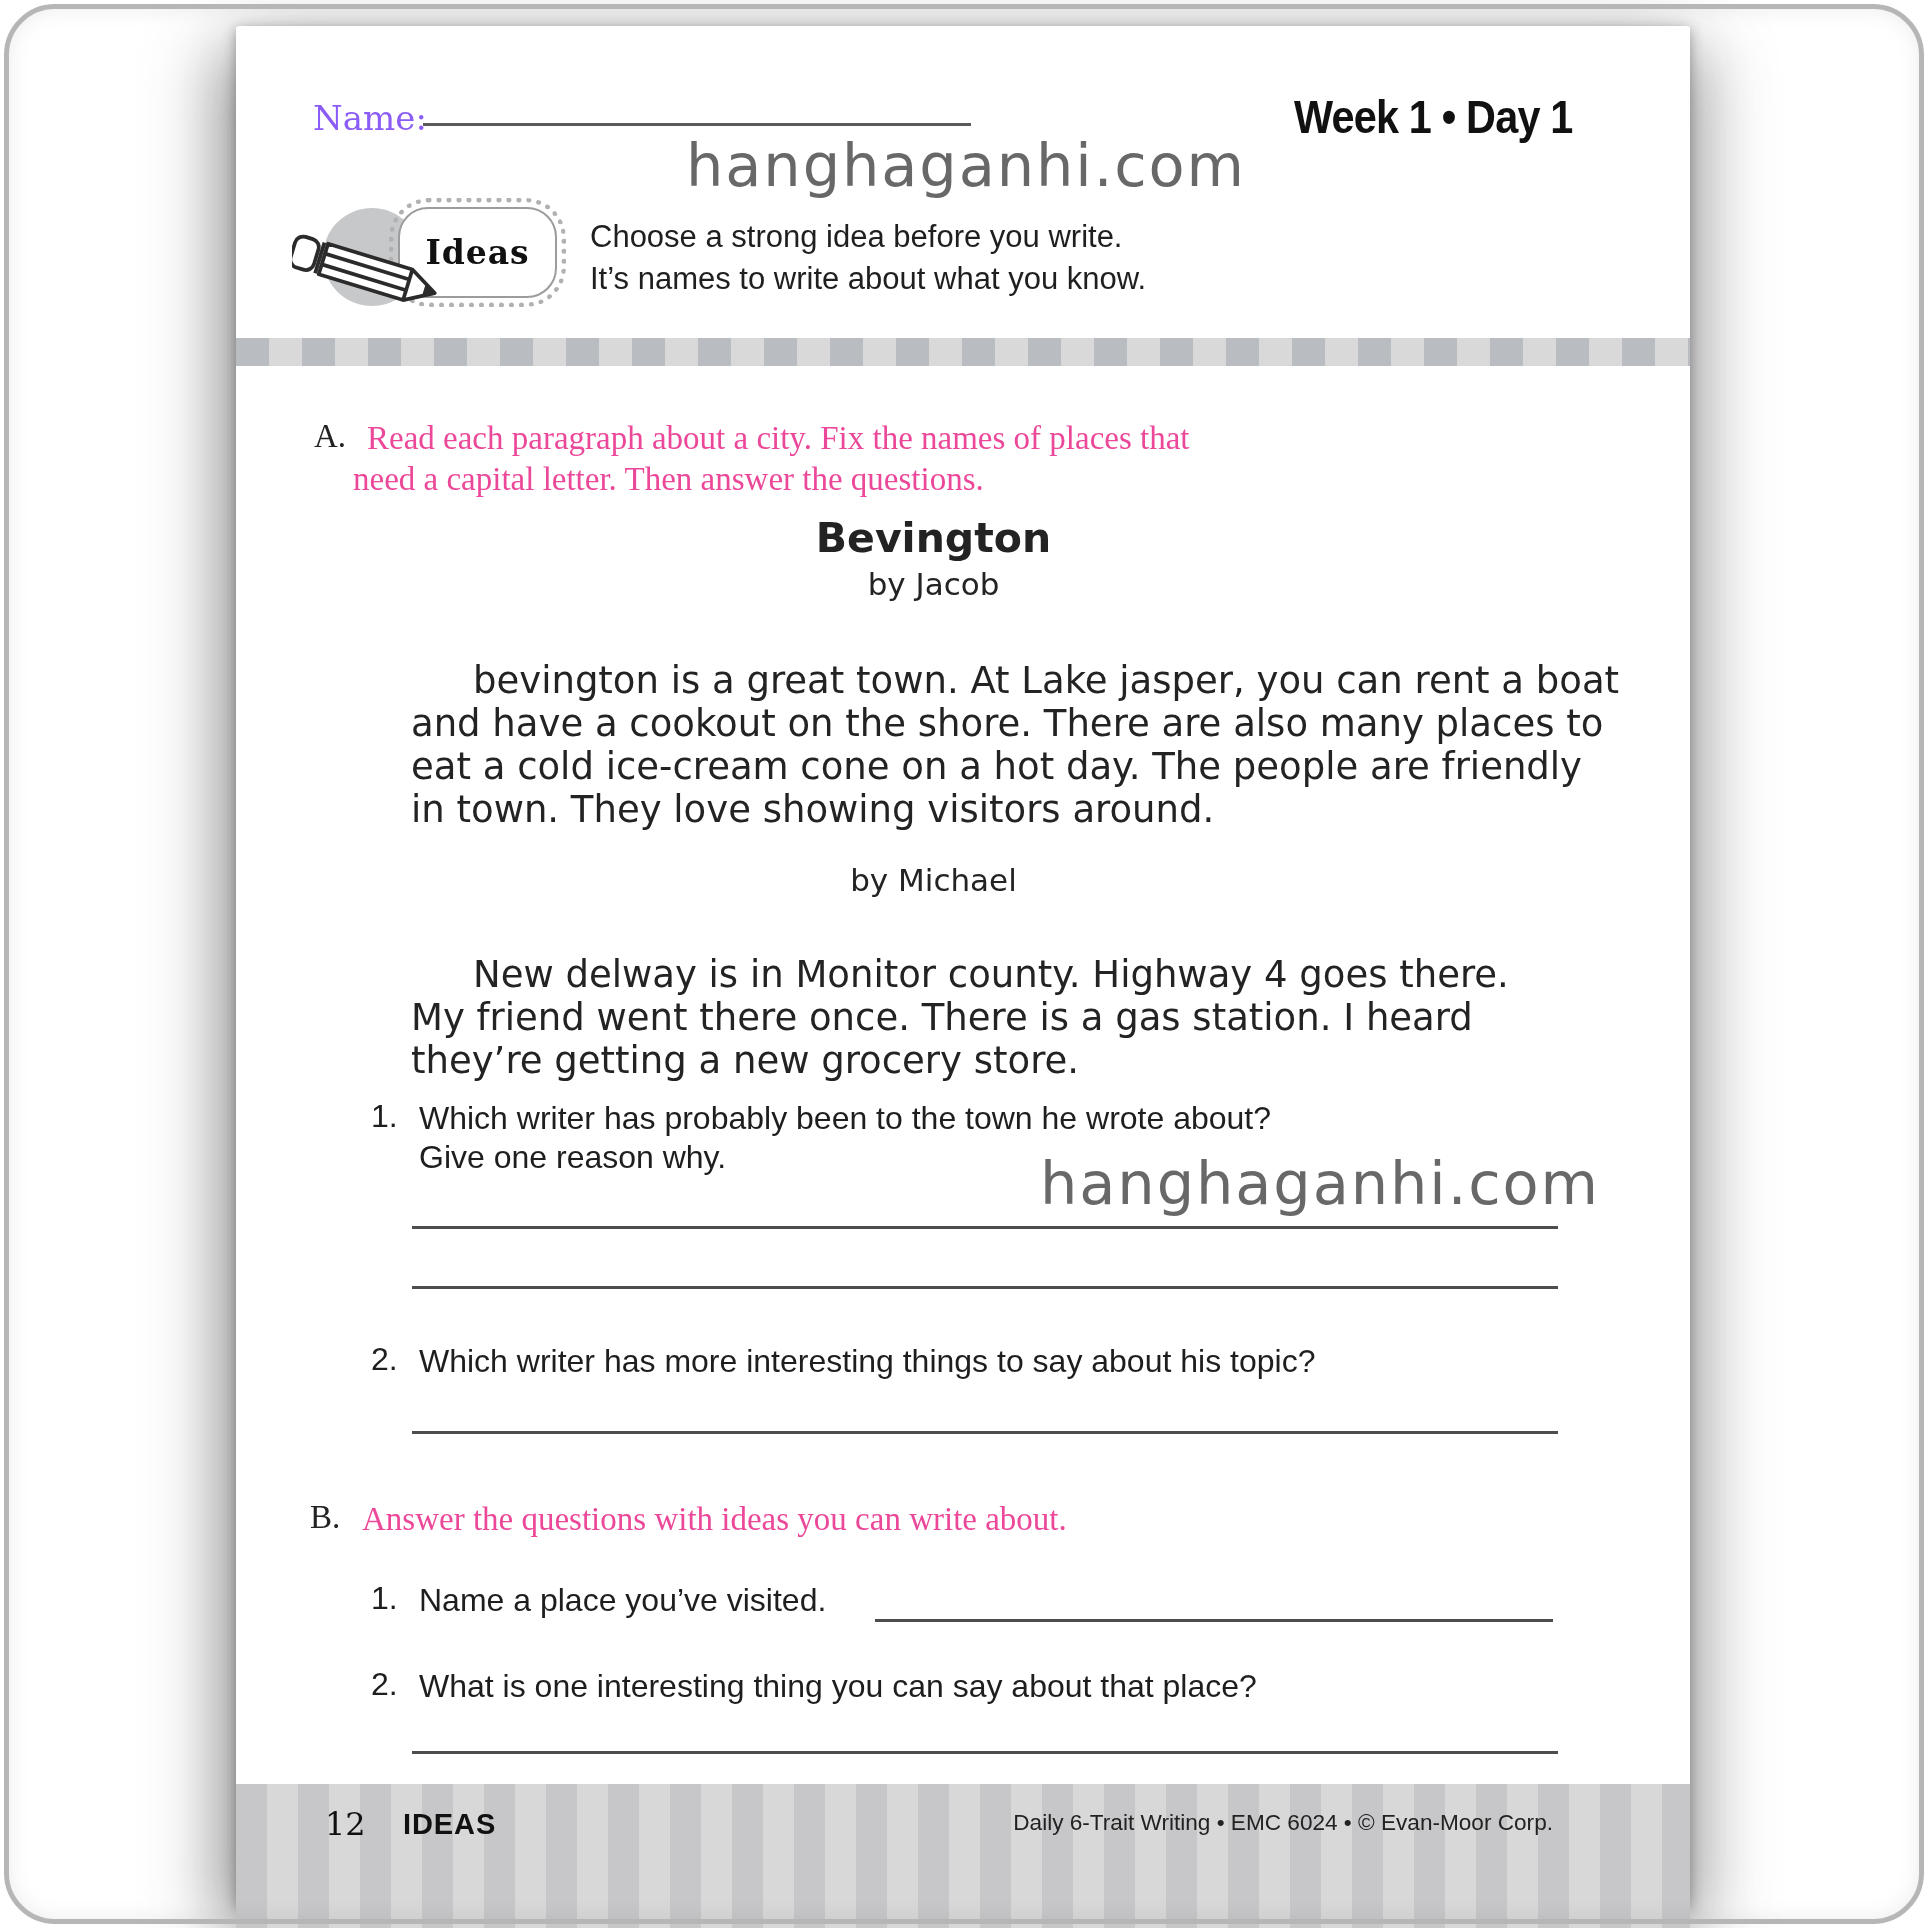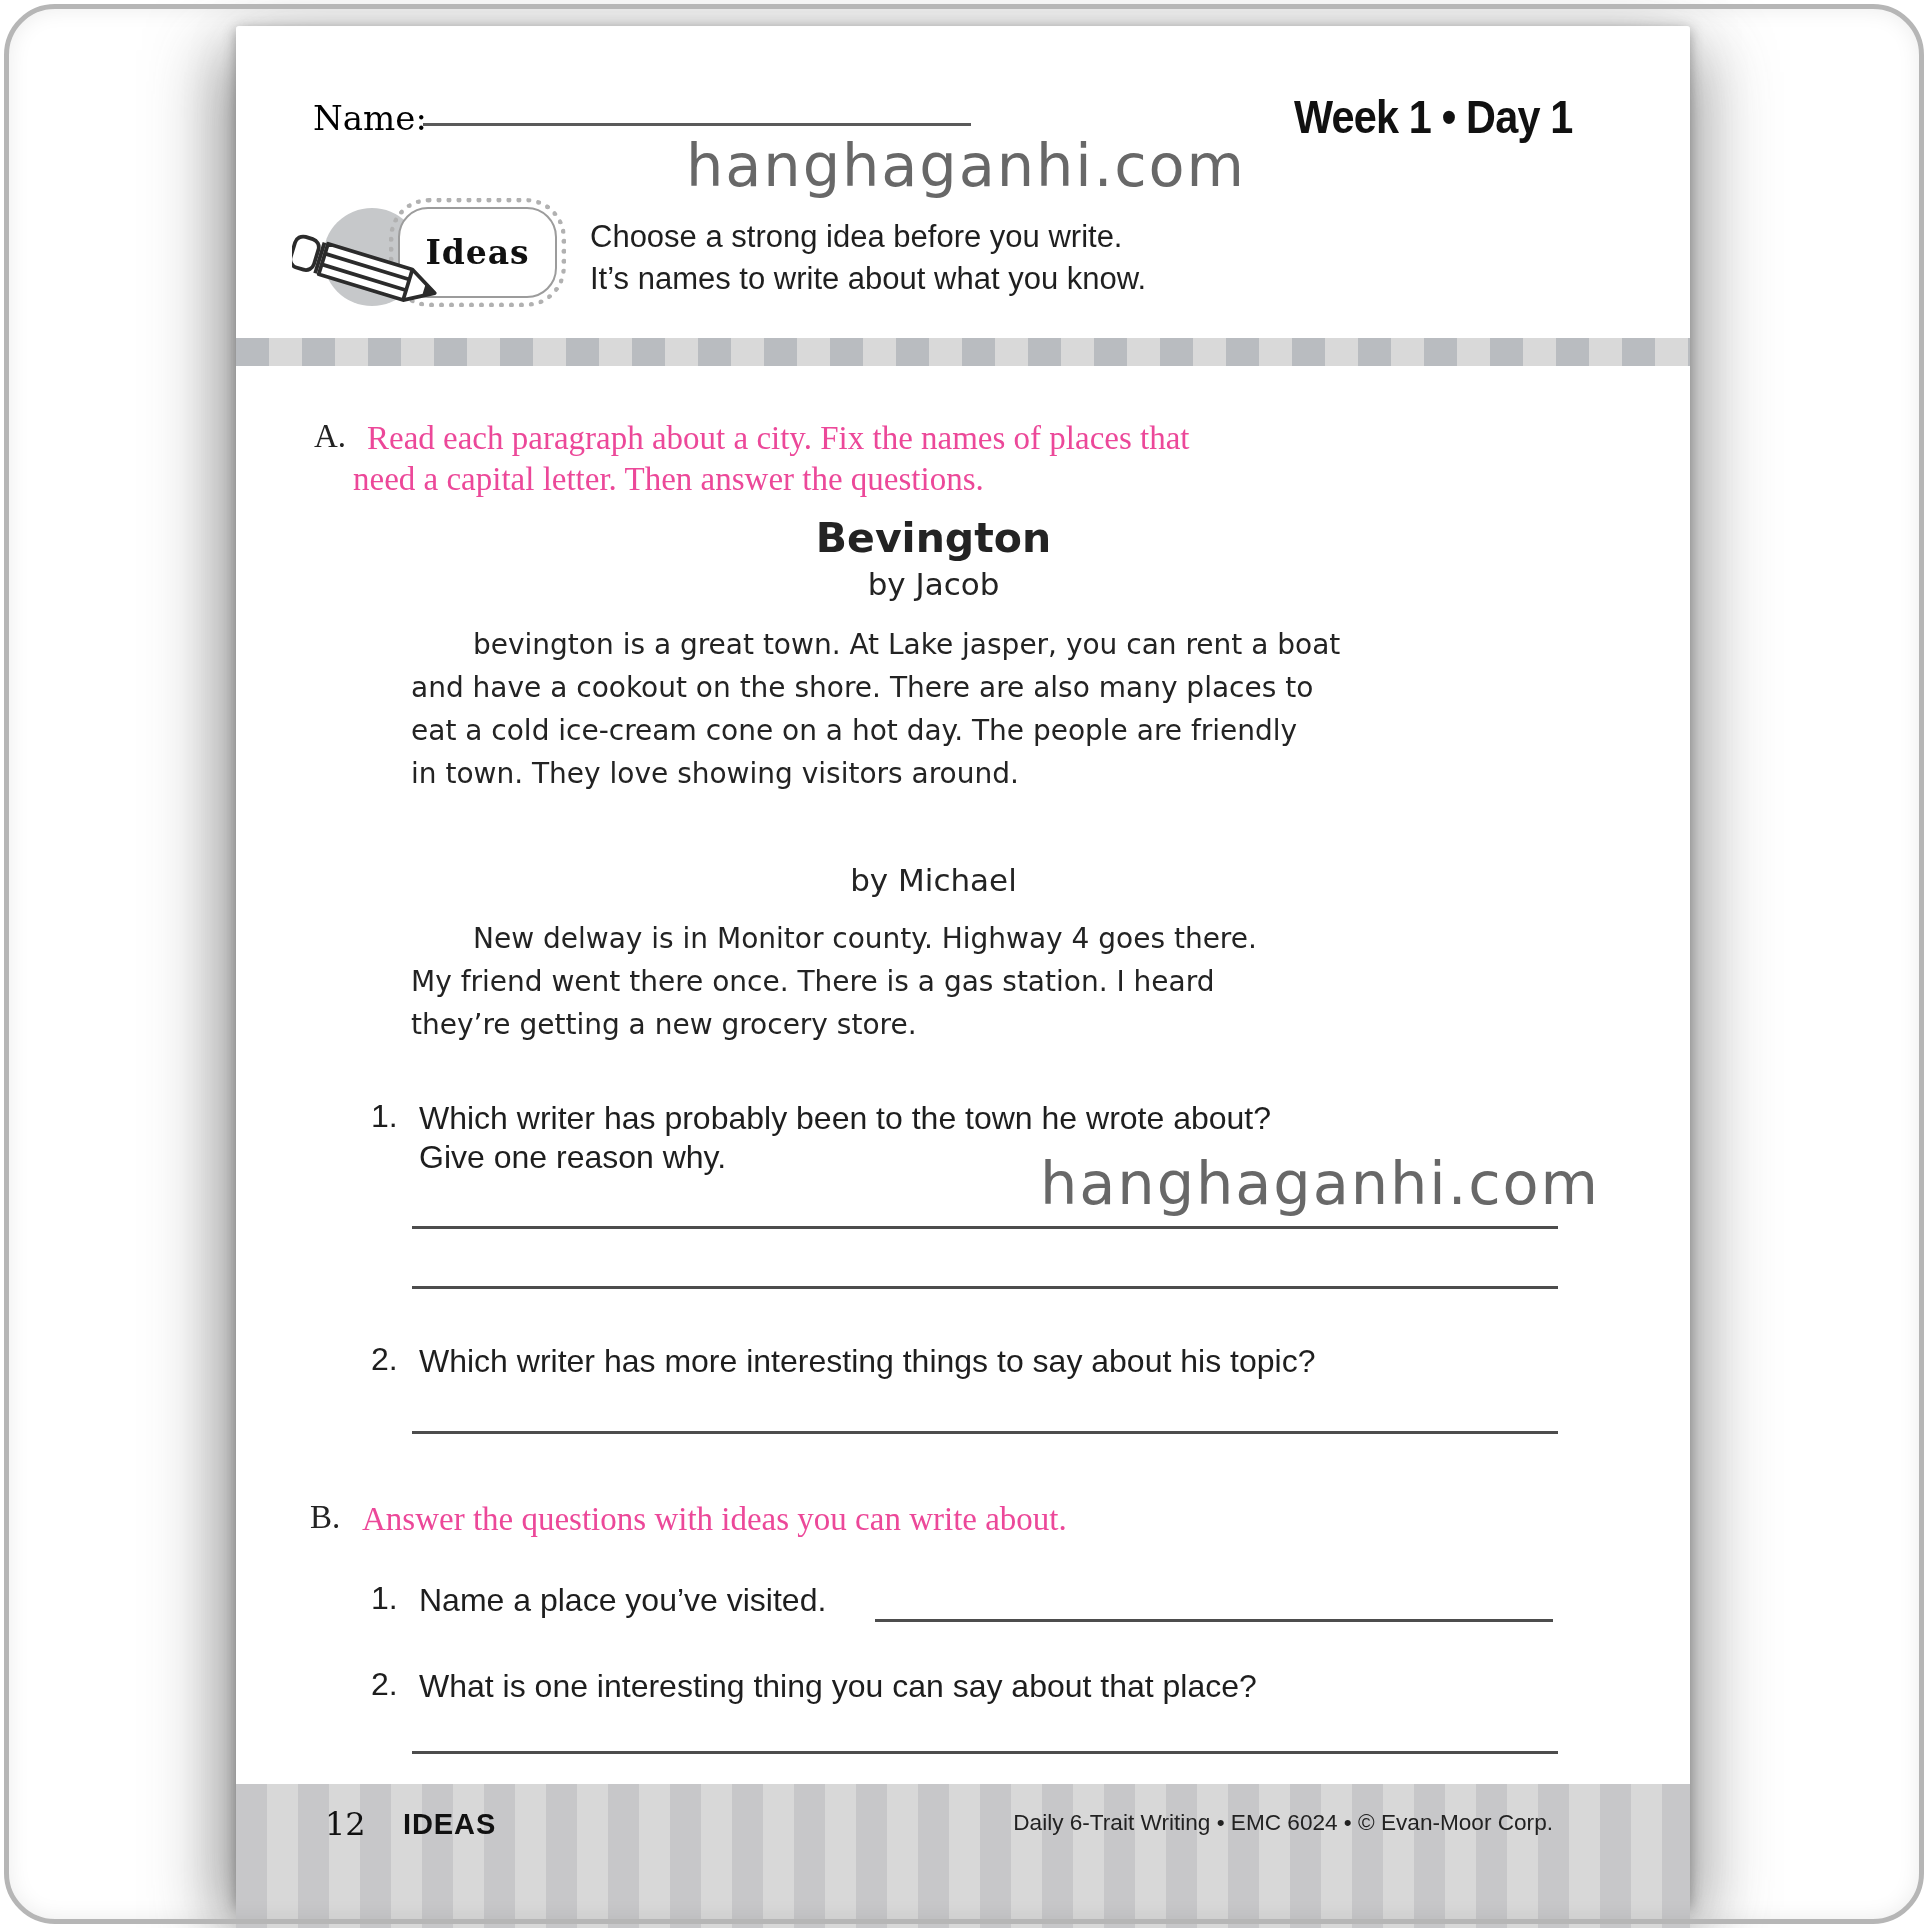--- a/index.html
+++ b/index.html
@@ -14,21 +14,21 @@
     box-shadow:0 0 22.6px rgba(0,0,0,.08) inset;
   }
   .page{
     position:absolute;left:236px;top:26px;width:1454px;height:1878px;
     background:#ffffff;border-radius:2.8px;
     box-shadow:-21px 24.5px 66px rgba(80,80,80,.50), 21px 24.5px 66px rgba(80,80,80,.38), 0 3.8px 13px rgba(60,60,60,.45);
     z-index:10;
   }
   .abs{position:absolute;white-space:nowrap;}
   
-  .name-label{left:77px;top:72px;font-family:"DejaVu Serif",serif;font-size:34px;color:#000000;}
+  .name-label{left:77px;top:72px;font-family:"DejaVu Serif",serif;font-size:34px;color:#8b5cf6;}
   .name-line{left:187px;top:97px;width:548px;height:2.8px;background:#5a5a5a;}
   .week-day{right:117px;top:64px;font-size:46px;font-weight:bold;color:#111;
     letter-spacing:-0.9px;transform:scaleX(.9);transform-origin:100% 0;}
   .wm{font-family:"DejaVu Sans",sans-serif;font-size:59px;color:#4e4e4e;opacity:.85;letter-spacing:1.9px;z-index:30;}
   .wm1{left:450px;top:105px;}
   .wm2{left:804px;top:1123px;}
   
   .badge-circle{left:87px;top:182px;width:98px;height:98px;border-radius:50%;background:#c6c8ca;}
   .stamp-outer{left:153px;top:172px;width:167px;height:99px;border:5.6px dotted #b1b1b1;border-radius:40px;}
   .stamp-inner{position:absolute;inset:3.8px;border:2.8px solid #9c9c9c;border-radius:30px;background:#fff;
@@ -41,21 +41,21 @@
     background:repeating-linear-gradient(90deg,#b9bcc0 0 33px,#d9d9d9 33px 66px);}
   .footer-band{left:0;top:1758px;width:100%;height:152px;
     background:repeating-linear-gradient(90deg,#c7c7c9 0 31px,#d8d8d8 31px 62px);}
   
   .serif-line{font-family:"Liberation Serif",serif;font-size:33px;color:#ec4899;line-height:41px;}
   .sec-label{font-family:"Liberation Serif",serif;font-size:33px;color:#232323;font-weight:normal;}
   
   .comic{font-family:"DejaVu Sans",sans-serif;color:#232323;}
   .p-title{left:175px;width:1045px;text-align:center;font-size:41px;font-weight:bold;}
   .p-byline{left:175px;width:1045px;text-align:center;font-size:31px;}
-  .p-body{left:175px;font-size:28px;line-height:43px;}
+  .p-body{left:175px;font-size:37px;line-height:43px;margin-top:36px;}
   .p-body .indent{padding-left:62px;}
   
   .q-num{font-size:32px;color:#1e1e1e;}
   .q-text{font-size:32px;color:#1e1e1e;line-height:40px;}
   .ans-line{height:2.8px;background:#4d4d4d;}
   
   .pg-num{left:89px;font-family:"DejaVu Serif",serif;font-size:32px;color:#111;}
   .trait{left:167px;font-size:29px;font-weight:bold;letter-spacing:0.9px;color:#111;}
   .credit{right:137px;font-size:22.6px;font-weight:normal;color:#222;text-align:right;}
 </style>

